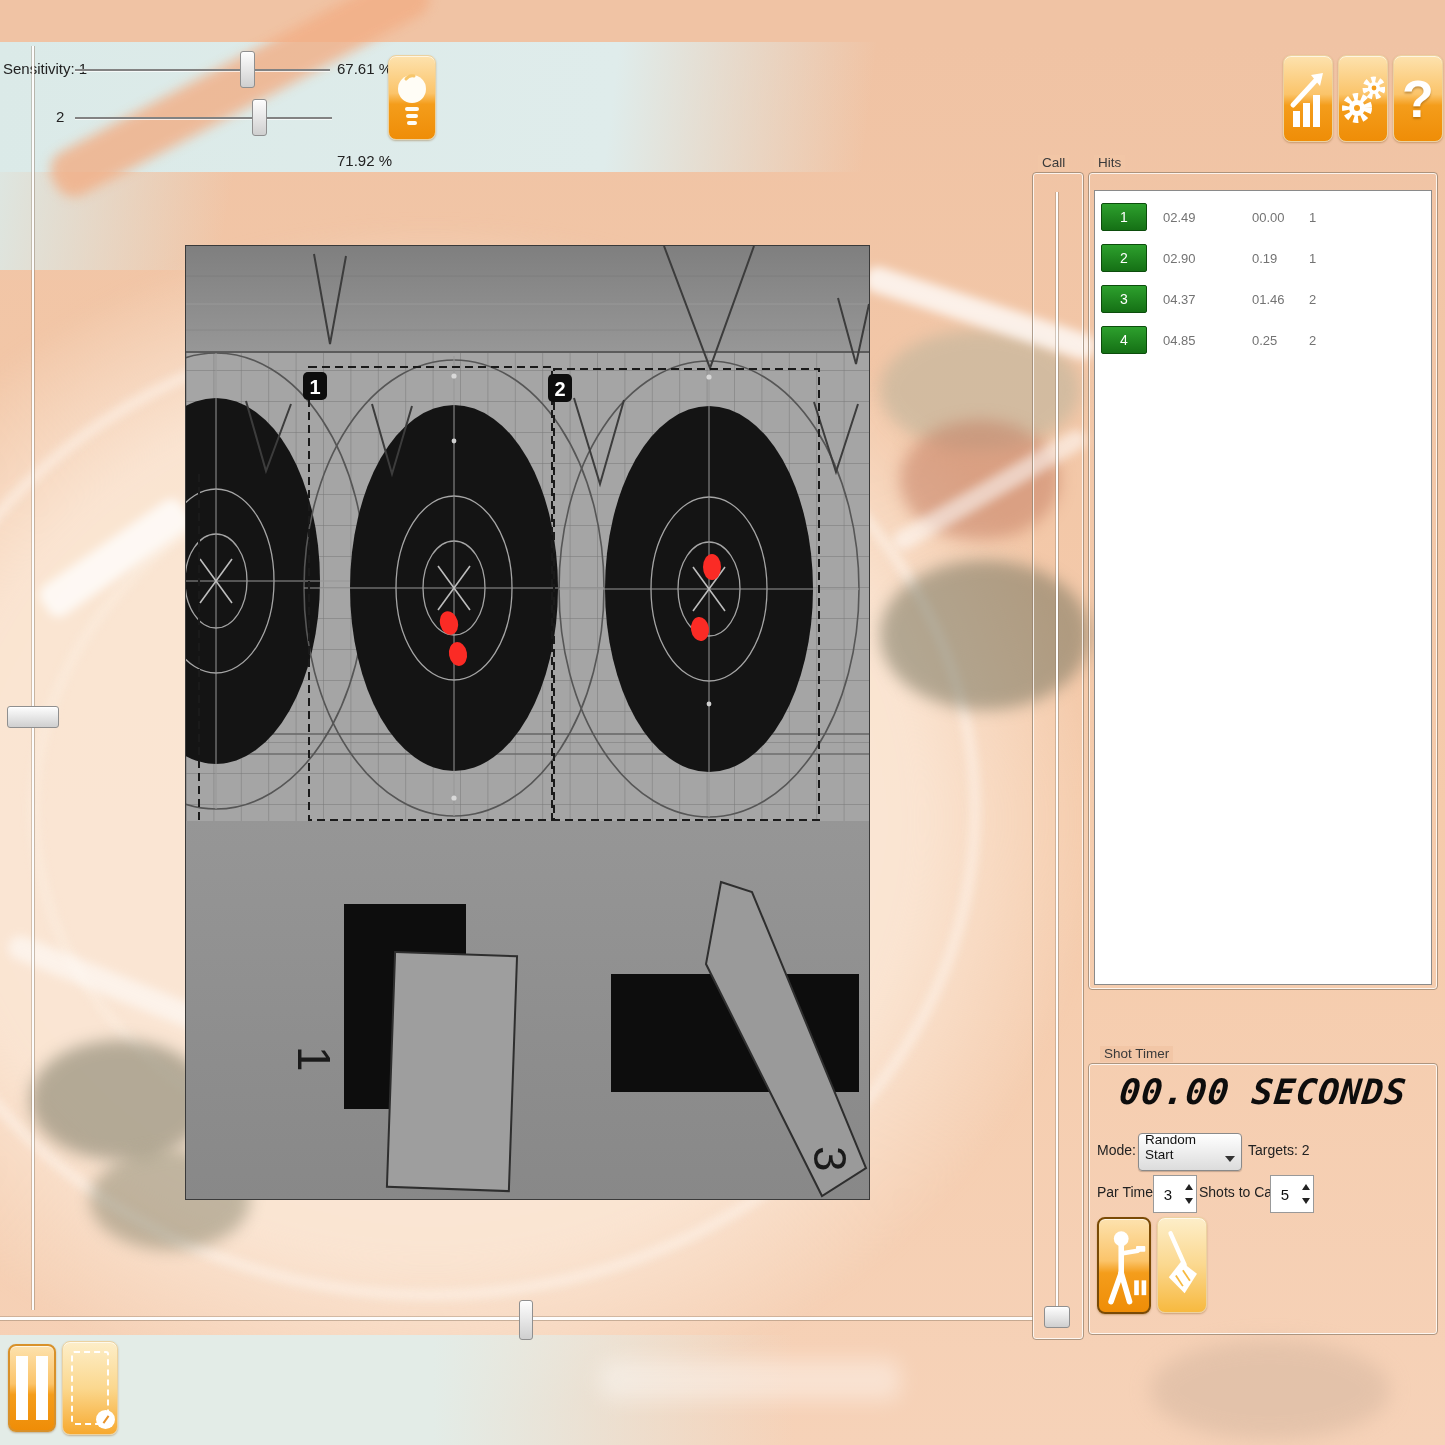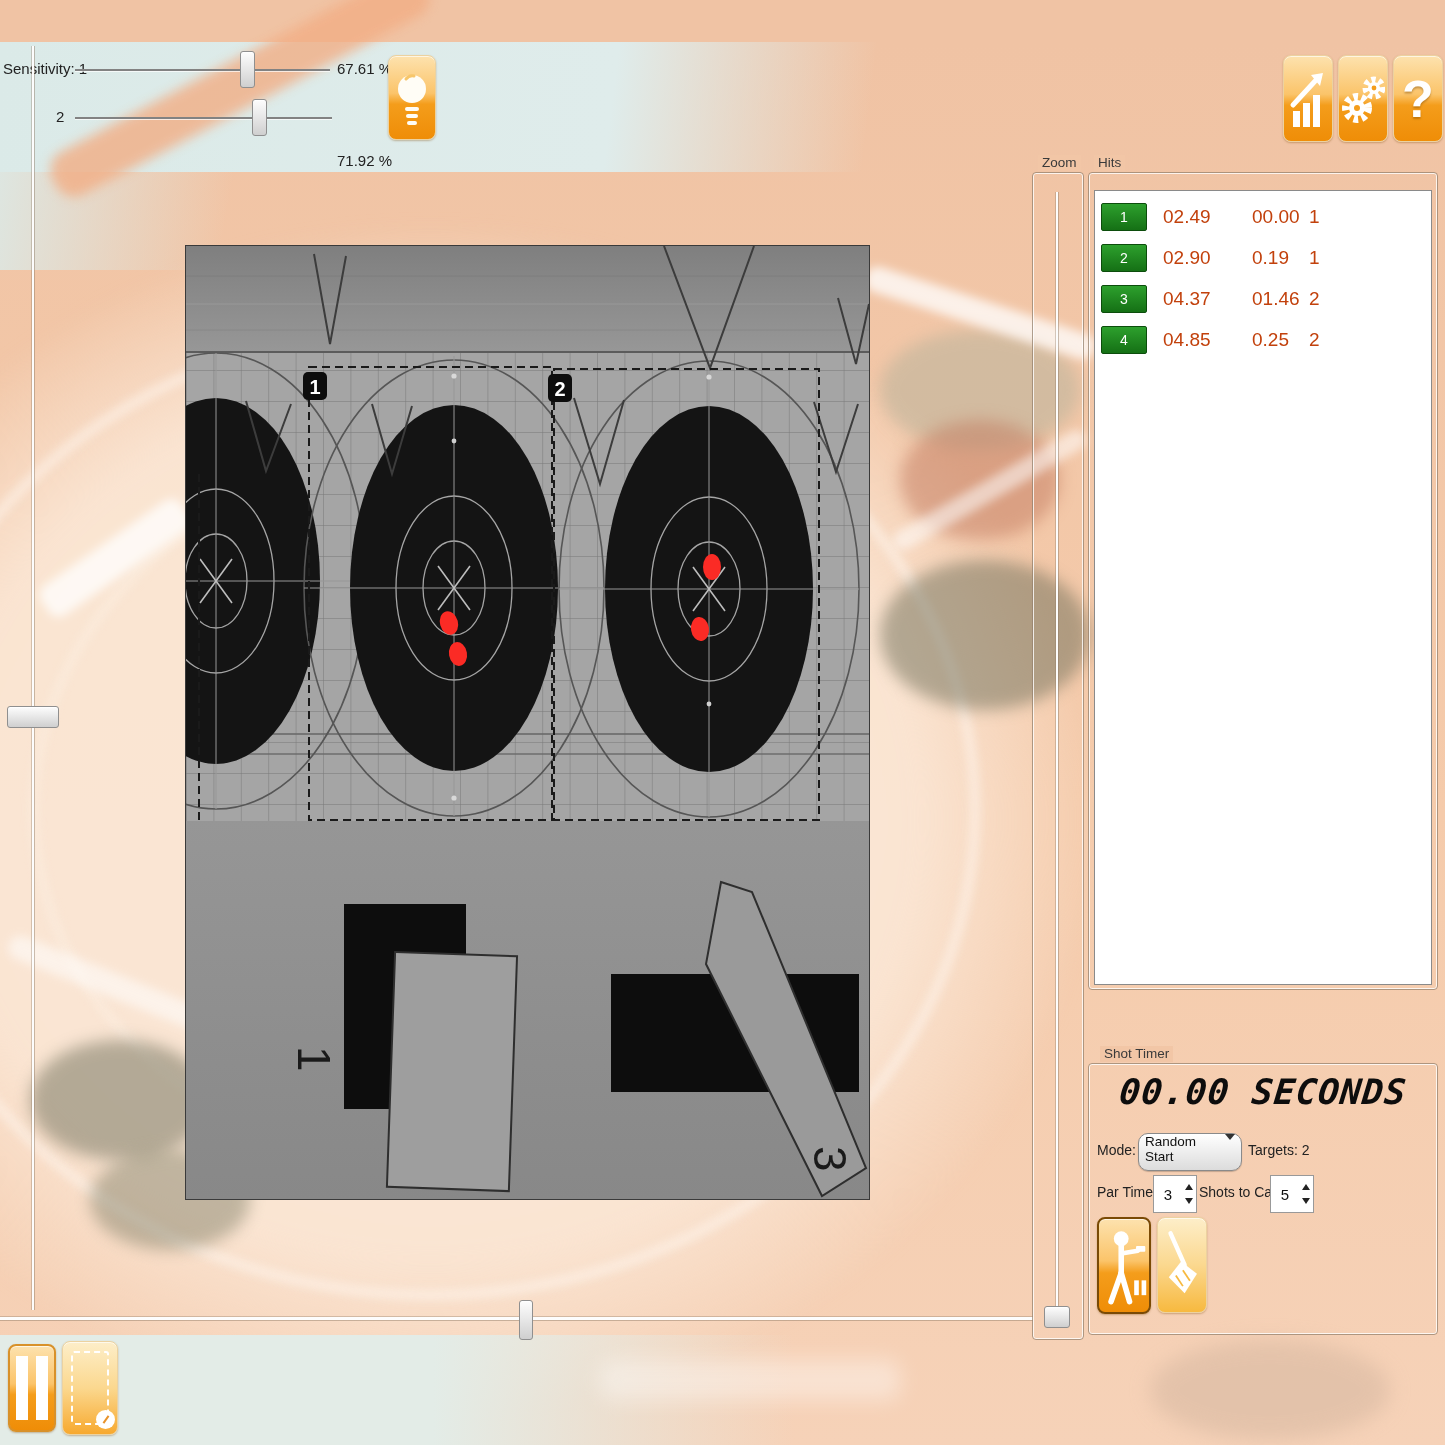--- a/index.html
+++ b/index.html
@@ -65,29 +65,29 @@
     box-shadow:inset 0 0 0 1px rgba(255,255,255,.8); }
   .grouplabel { font-size:13.5px; color:#3a3a3a; background:#f2c6a6; padding:0 4px; line-height:16px; }
 
   
   .hits-table { background:#fff; border:1px solid #8a8a8a; }
   .hits-header { display:flex; height:36px; background:linear-gradient(180deg,#fdfdfd,#eaeaea 70%,#e2e2e2);
     border-bottom:1px solid #c6c6c6; align-items:center; }
   .hits-col { font-size:13.5px; color:#111; text-align:center; border-right:1px solid #e3e3e3; height:100%;
     display:flex; align-items:center; justify-content:center; }
   .hits-row { display:flex; align-items:center; height:30px; margin-top:11px; }
-  .cell { font-size:19px; color:#c2410c; }
+  .cell { font-size:13px; color:#737373; }
   .shot-badge { width:46px; height:28px; margin-left:6px; color:#fff; font-size:14px; display:flex; align-items:center; justify-content:center;
     background:linear-gradient(180deg,#2da02d,#157015); border:1px solid #0c4d0c; border-radius:2px; }
 
   
   .lcd { font-family:"DejaVu Sans Mono", monospace; font-weight:bold; font-style:italic;
     transform:skewX(-6deg); letter-spacing:1px; font-size:35px; color:#0d0d0d; white-space:nowrap; }
-  .dropdown { background:linear-gradient(180deg,#ffffff,#dcdcdc); border:1px solid #8a8a8a; border-radius:10px;
-    display:flex; align-items:flex-start; padding:0 6px; cursor:pointer; box-shadow:0 1px 1px rgba(0,0,0,.2); }
+  .dropdown { background:linear-gradient(180deg,#ffffff,#dcdcdc); border:1px solid #8a8a8a; border-radius:4px;
+    display:flex; align-items:flex-end; padding:8px 6px; cursor:pointer; box-shadow:0 1px 1px rgba(0,0,0,.2); }
   .dd-arrow { width:0; height:0; border-left:5px solid transparent; border-right:5px solid transparent; border-top:6px solid #333; margin-left:auto; }
   .spinner { background:#fff; border:1px solid #999; display:flex; align-items:stretch; }
   .spin-val { flex:1; display:flex; align-items:center; justify-content:center; font-size:15px; color:#111; }
   .spin-arrows { width:14px; display:flex; flex-direction:column; align-items:center; justify-content:space-evenly; }
   .tri-up { width:0;height:0;border-left:4px solid transparent;border-right:4px solid transparent;border-bottom:6px solid #222; cursor:pointer; }
   .tri-down { width:0;height:0;border-left:4px solid transparent;border-right:4px solid transparent;border-top:6px solid #222; cursor:pointer; }
 
   .camera-frame { border:1px solid #3a3a3a; background:#8f8f8f; }
 </style>
 </head>
@@ -261,21 +261,21 @@
       <g transform="rotate(2 265 825)">
         <rect x="205" y="708" width="122" height="235" fill="#9e9e9e" stroke="#2e2e2e" stroke-width="2"></rect>
       </g>
       <rect x="425" y="728" width="248" height="118" fill="#0d0d0d"></rect>
       <path d="M535,636 L566,646 L680,922 L636,950 L520,718 Z" fill="#9a9a9a" stroke="#2e2e2e" stroke-width="2"></path>
       <text x="112" y="800" transform="rotate(90 112 800)" font-size="46" fill="#1a1a1a" font-family="Liberation Sans, sans-serif">1</text>
       <text x="628" y="900" transform="rotate(90 628 900)" font-size="46" fill="#1a1a1a" font-family="Liberation Sans, sans-serif">3</text>
     </svg>
   </div>
 
-  <div class="abs grouplabel" style="left:1038px;top:155px;">Zoom</div>
+  <div class="abs grouplabel" style="left:1038px;top:155px;">Call</div>
   <div class="abs groupbox" style="left:1032px;top:172px;width:52px;height:1168px;"></div>
   <div class="abs v-trackline" style="left:1056px;top:192px;height:1128px;"></div>
   <div class="abs thumb" style="left:1044px;top:1306px;width:26px;height:22px;"></div>
 
   <div class="abs grouplabel" style="left:1094px;top:155px;">Hits</div>
   <div class="abs groupbox" style="left:1088px;top:172px;width:350px;height:818px;"></div>
   <div class="abs hits-table" style="left:1094px;top:190px;width:338px;height:795px;">
 
     <div class="hits-row">
       <div style="width:58px;">

